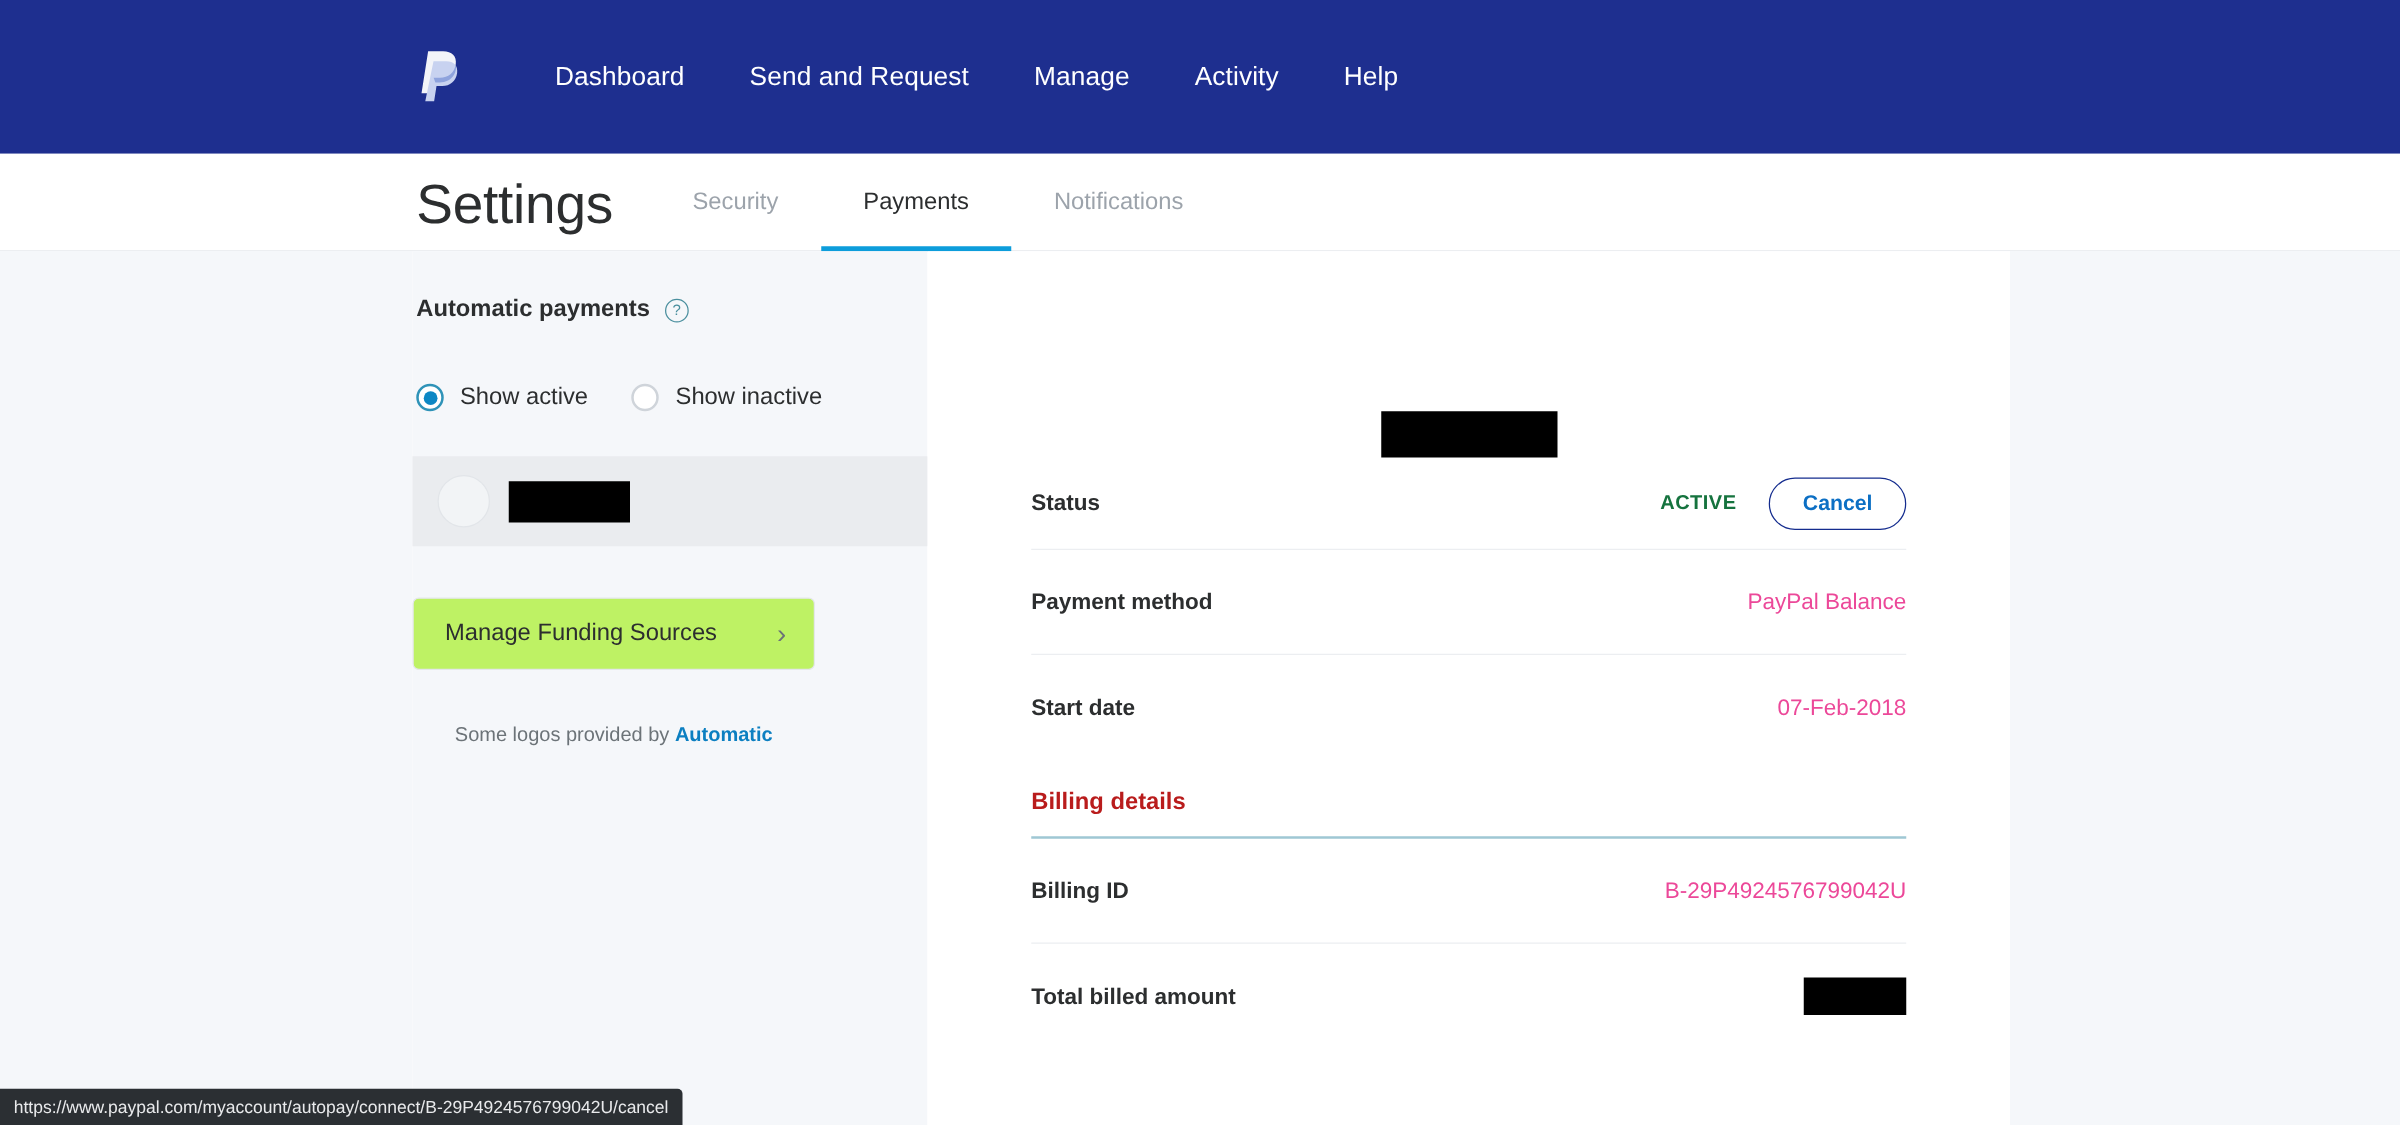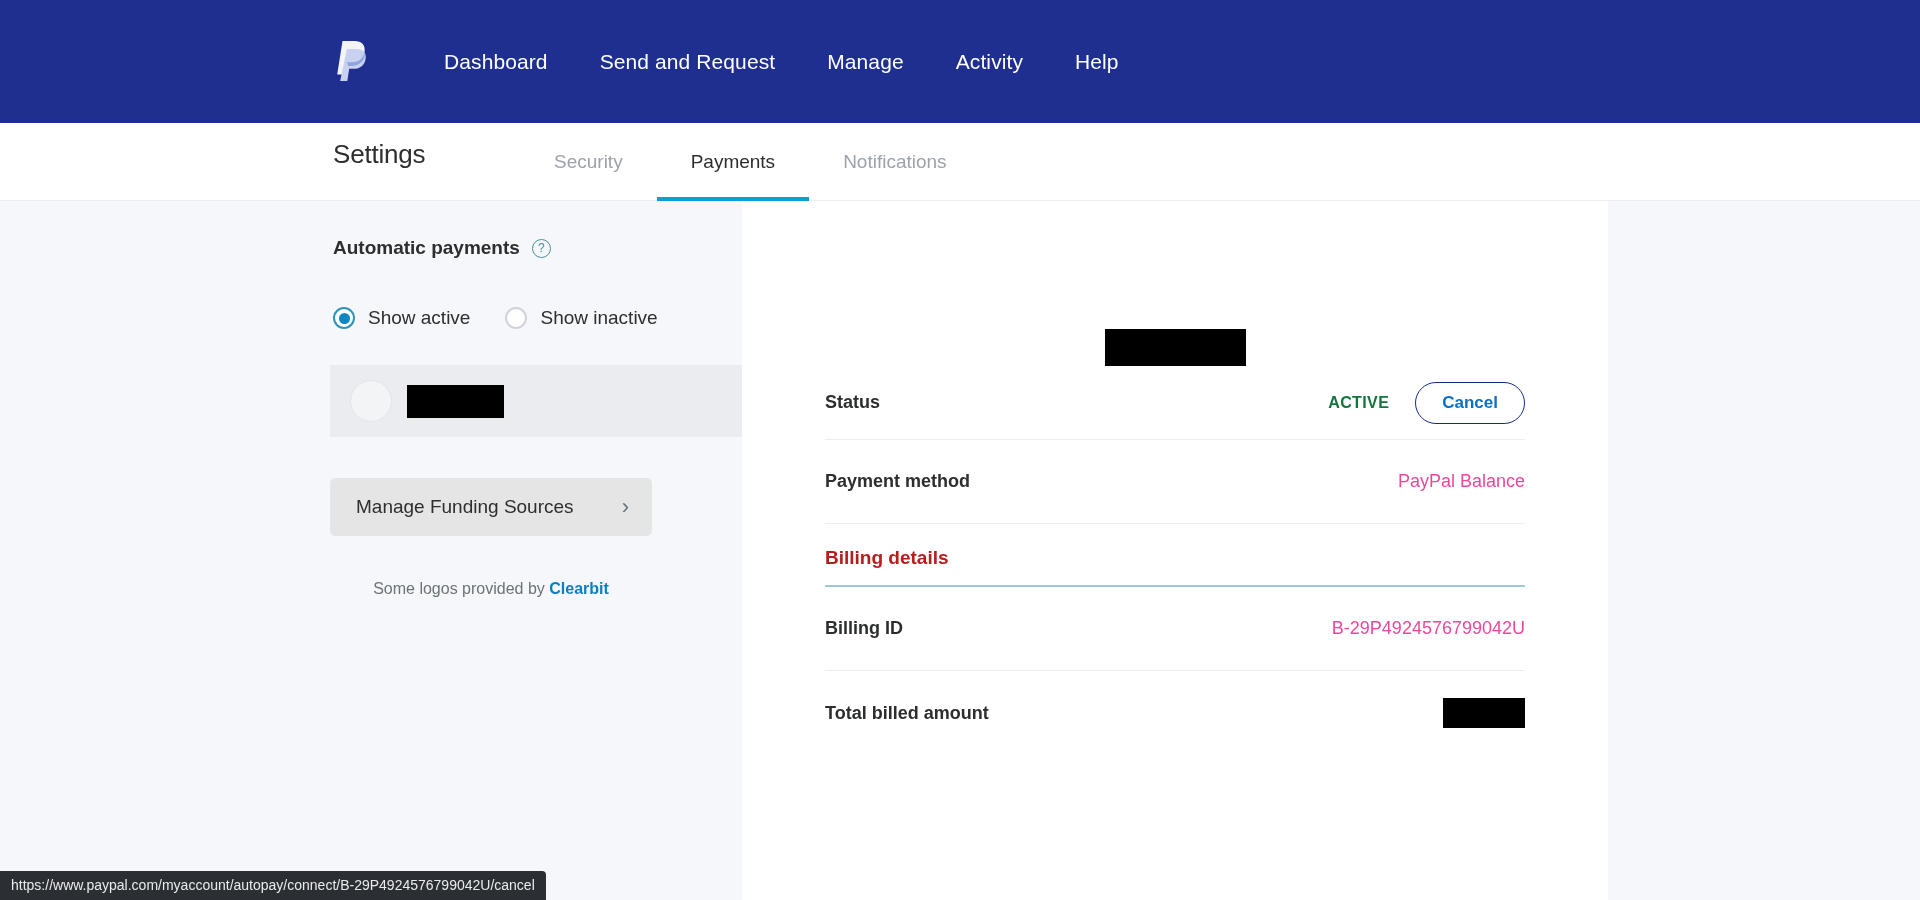--- a/index.html
+++ b/index.html
@@ -28,21 +28,21 @@
   .icon-btn { width: 30px; height: 30px; display: flex; align-items: center; justify-content: center; cursor: pointer; }
   .logout { color: #ffffff; font-size: 19px; letter-spacing: .9px; text-decoration: none; cursor: pointer; }
 
   
   .tabbar {
     height: 78px; background: #ffffff; position: relative;
     border-bottom: 1px solid #eceef1;
   }
   .settings-title {
     position: absolute; left: 333px; top: 16px;
-    font-size: 26px; color: #2c2e2f; font-weight: 400; letter-spacing: -.2px;
+    font-size: 44px; color: #2c2e2f; font-weight: 400; letter-spacing: -.2px;
   }
   .tabs { position: absolute; left: 520px; top: 0; height: 78px; display: flex; align-items: flex-start; }
   .tab {
     position: relative; height: 78px; display: flex; align-items: center;
     padding: 0 34px; font-size: 19px; color: #9ca3ab; cursor: pointer; white-space: nowrap;
   }
   .tab.active { color: #2c2e2f; }
   .tab.active::after {
     content: ""; position: absolute; left: 0; right: 0; bottom: 0;
     height: 4px; background: #0d9ddb;
@@ -84,21 +84,21 @@
     border-left: 24px solid #eaecef;
   }
   .av-circle {
     width: 42px; height: 42px; border-radius: 50%;
     background: #f2f4f6; border: 1px solid #e2e5e9; margin-left: 20px; flex: none;
   }
   .redact { background: #000000; }
   .redact-name { width: 97px; height: 33px; margin-left: 15px; }
 
   .funding-card {
-    margin-top: 41px; width: 322px; height: 58px; background: #e5e5e5;
+    margin-top: 41px; width: 322px; height: 58px; background: #bef264;
     border: 1px solid #e4e7ea; border-radius: 5px;
     display: flex; align-items: center; justify-content: space-between;
     padding: 0 22px 0 25px; cursor: pointer;
   }
   .funding-txt { font-size: 19px; color: #2c2e2f; }
   .chev { color: #6c7378; font-size: 22px; line-height: 1; }
 
   .clearbit { margin-top: 44px; width: 322px; text-align: center; font-size: 16px; color: #6c7378; }
   .clearbit b { color: #0c7fc1; font-weight: bold; }
 
@@ -211,41 +211,45 @@
         <span class="av-circle"></span>
         <span class="redact redact-name"></span>
       </div>
 
       <div class="funding-card">
         <span class="funding-txt">Manage Funding Sources</span>
         <span class="chev">›</span>
       </div>
 
       <div class="clearbit">
-        <span>Some logos provided by </span><b>Clearbit</b>
+        <span>Some logos provided by </span><b>Automatic</b>
       </div>
     </div>
 
     <div class="detail">
 
       <div class="redact redact-title"></div>
 
       <div class="drow first">
         <span class="dlabel">Status</span>
         <span class="status-right">
           <span class="active-pill">ACTIVE</span>
           <button class="cancel-btn">Cancel</button>
         </span>
       </div>
 
       <div class="drow">
         <span class="dlabel">Payment method</span>
         <span class="dvalue">PayPal Balance</span>
       </div>
 
+      <div class="drow noline">
+        <span class="dlabel">Start date</span>
+        <span class="dvalue">07-Feb-2018</span>
+      </div>
 
       <div class="section-head">Billing details</div>
 
       <div class="drow">
         <span class="dlabel">Billing ID</span>
         <span class="dvalue">B-29P4924576799042U</span>
       </div>
 
       <div class="drow noline">
         <span class="dlabel">Total billed amount</span>

